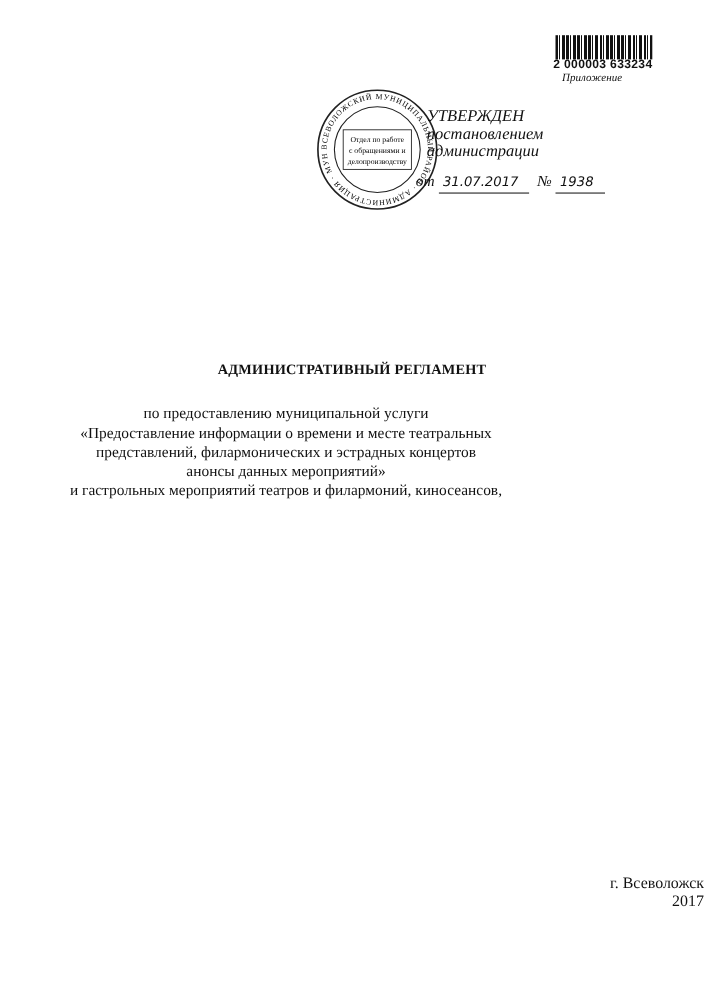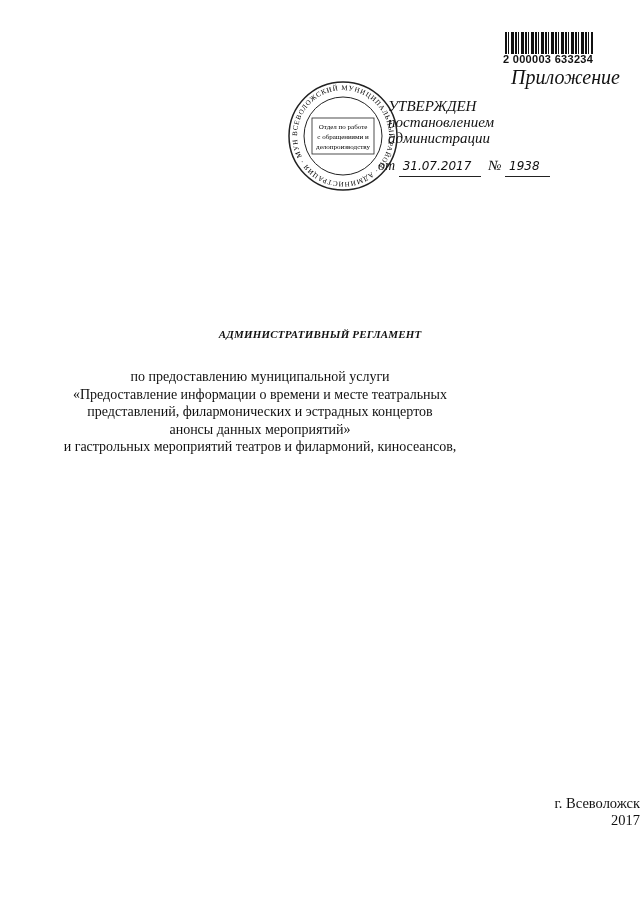--- a/index.html
+++ b/index.html
@@ -2,29 +2,29 @@
 <html><head>
 <meta charset="utf-8">
 <style>
   html, body { margin:0; padding:0; background:#ffffff; }
   body { width:640px; height:905px; position:relative; overflow:hidden;
          font-family:"Liberation Serif","DejaVu Serif",serif; color:#111; }
   .barcode { position:absolute; left:505px; top:32px; width:88px; height:22px;
     background: repeating-linear-gradient(90deg,#111 0 2px,#fff 2px 3px,#111 3px 4px,#fff 4px 6px,#111 6px 9px,#fff 9px 10px); }
   .barcode-num { position:absolute; left:503px; top:53px; font-family:"Liberation Sans",sans-serif;
     font-size:11px; font-weight:bold; letter-spacing:0.3px; }
-  .appendix { position:absolute; left:511px; top:66px; font-style:italic; font-size:20px;text-align:center; }
+  .appendix { position:absolute; left:511px; top:66px; font-style:italic; font-size:10px;text-align:center; }
   .stamp { position:absolute; left:287px; top:80px; width:112px; height:112px; }
   .approved { position:absolute; left:388px; top:98px; font-style:italic; font-size:15px; line-height:16px; }
   .approved div { white-space:nowrap; }
   .date-line { position:absolute; left:378px; top:158px; font-style:italic; font-size:14px; white-space:nowrap; }
   .hw { font-family:"DejaVu Sans",sans-serif; font-style:italic; font-size:12px;
         border-bottom:1px solid #222; padding:0 10px 3px 4px; }
   .title { position:absolute; left:0; width:640px; top:328px; text-align:center;
-           font-weight:bold; font-size:11px; letter-spacing:0.2px;font-style:italic; }
+           font-weight:bold; font-size:13px; letter-spacing:0.2px; }
   .sub { position:absolute; left:0; width:520px; top:368px; text-align:center; font-size:14px; line-height:17.5px; }
   .city { position:absolute; left:0; width:640px; top:795px; text-align:right; font-size:14.5px; line-height:17px; }
 </style>
 </head>
 <body>
 
 <div class="barcode"></div>
 <div class="barcode-num">2 000003 633234</div>
 <div class="appendix">Приложение</div>
 

